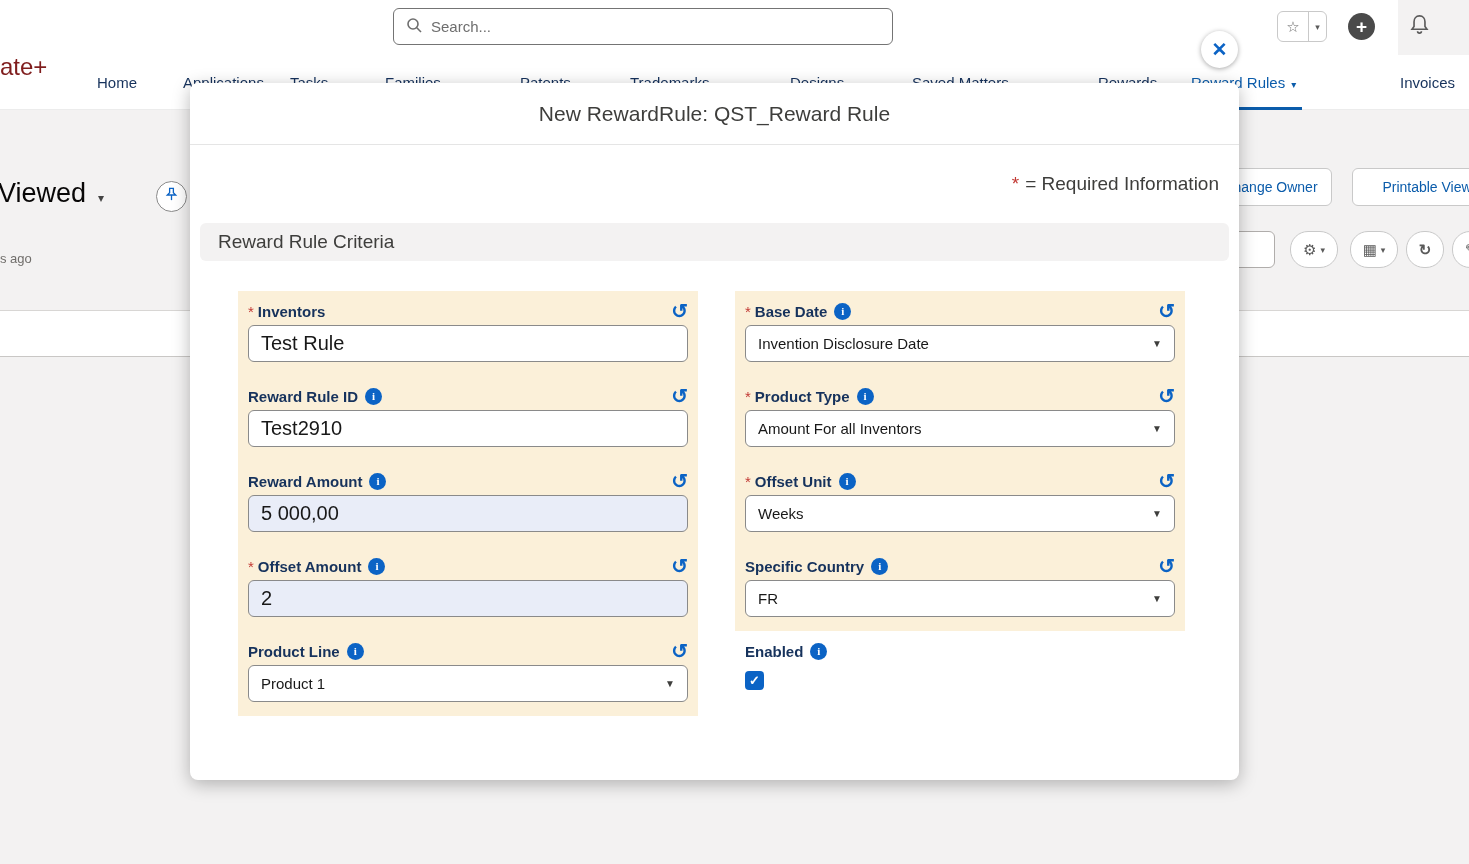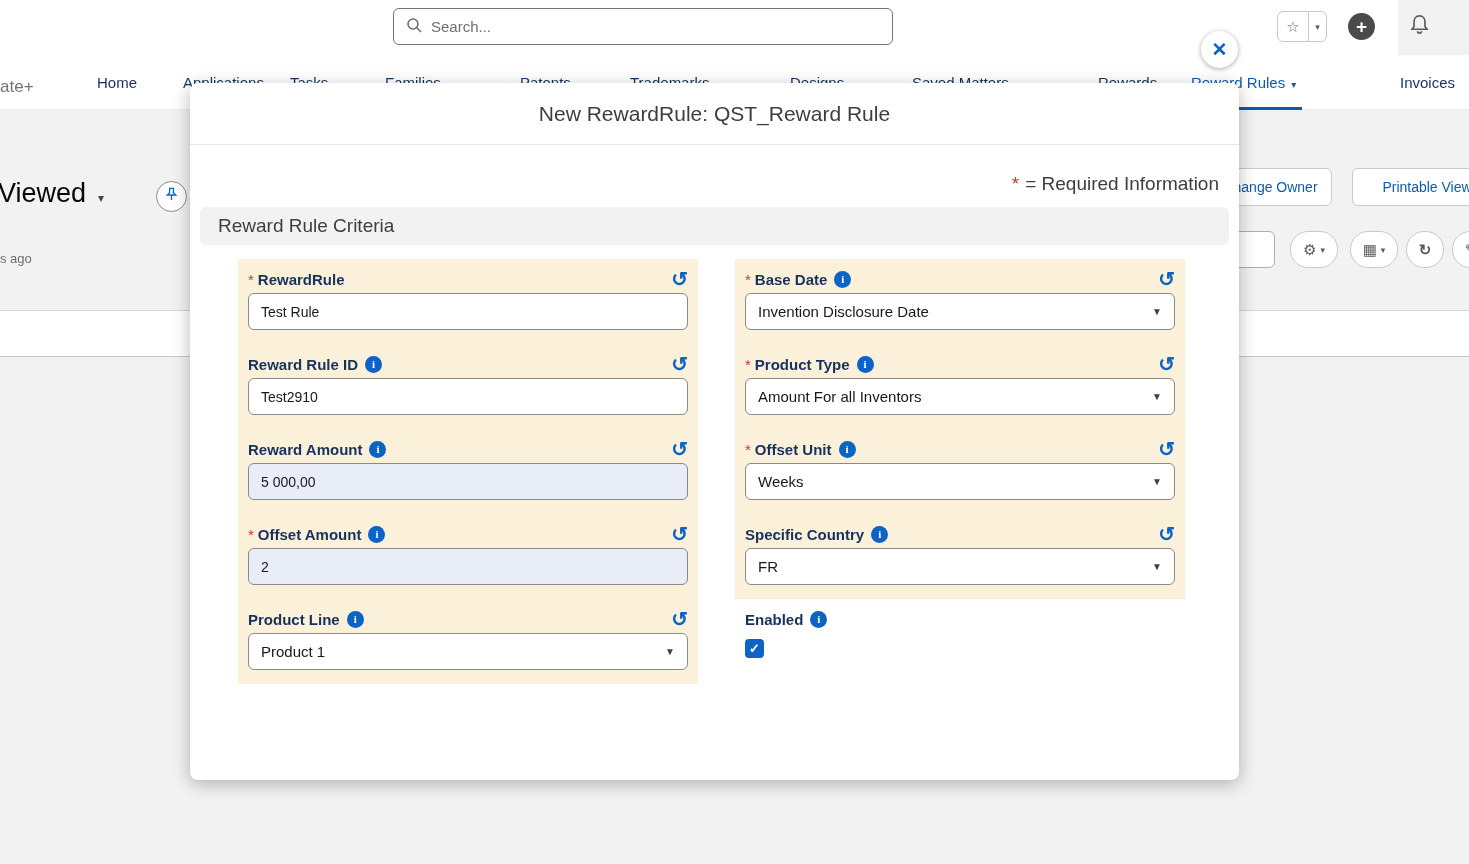--- a/index.html
+++ b/index.html
@@ -12,21 +12,21 @@
   .search-input{flex:1;border:none;outline:none;font-size:15px;color:#181818;font-family:inherit;background:transparent}
   .search-input::placeholder{color:#6e6e6e}
   .fav-group{position:absolute;left:1277px;top:11px;width:50px;height:31px;border:1px solid #c9c9c9;border-radius:6px;background:#fff;display:flex;align-items:center;overflow:hidden}
   .fav-star{flex:1;text-align:center;color:#6e6e6e;font-size:15px;line-height:29px}
   .fav-sep{width:1px;align-self:stretch;background:#c9c9c9}
   .fav-caret{width:17px;text-align:center;font-size:9px;color:#5a5a5a}
   .plus-btn{position:absolute;left:1348px;top:13px;width:27px;height:27px;border-radius:50%;background:#4a4a4a;color:#fff;display:flex;align-items:center;justify-content:center;font-size:19px;font-weight:700;line-height:1}
   .bell-btn{position:absolute;left:1406px;top:13px;width:27px;height:27px;display:flex;align-items:center;justify-content:center}
 
   .navbar{position:absolute;left:0;top:55px;width:1469px;height:55px;background:#fff;border-bottom:1px solid #ececec}
-  .app-name{position:absolute;left:0;top:77px;font-size:17px;color:#737373}
+  .app-name{position:absolute;left:0;top:53px;font-size:24px;color:#7f1d1d}
   .nav-item{position:absolute;top:74px;font-size:15px;color:#16325c;white-space:nowrap;cursor:pointer}
   .nav-item.active{color:#0b5cab;font-weight:400}
   .nav-item.active::after{content:"";position:absolute;left:-2px;right:-6px;top:33px;height:3px;background:#0b5cab}
   .nav-caret{font-size:10px;margin-left:6px;color:#0b5cab}
 
   .view-title-wrap{position:absolute;left:-2px;top:178px;display:flex;align-items:baseline;cursor:pointer}
   .view-title{font-size:27px;color:#080707}
   .view-caret{font-size:12px;color:#444;margin-left:12px}
   .pin-btn{position:absolute;left:156px;top:181px;width:31px;height:31px;border:1px solid #8a8a8a;border-radius:50%;background:#fff;display:flex;align-items:center;justify-content:center;cursor:pointer}
   .updated{position:absolute;left:0;top:251px;font-size:13px;color:#706e6b}
@@ -46,32 +46,32 @@
   .band{position:absolute;left:0;top:311px;width:1469px;height:45px;background:#fff}
   .hline1{position:absolute;left:0;top:310px;width:1469px;height:1px;background:#d8d6d4}
   .hline2{position:absolute;left:0;top:356px;width:1469px;height:1px;background:#c9c7c5}
 
   
   .modal{position:absolute;left:190px;top:83px;width:1049px;height:697px;background:#fff;border-radius:8px;box-shadow:0 4px 18px rgba(0,0,0,.28);z-index:10}
   .modal-header{height:62px;border-bottom:1px solid #e5e5e5;display:flex;align-items:center;justify-content:center}
   .modal-title{font-size:21px;font-weight:400;color:#3e3e3c}
   .req-note{text-align:right;padding:28px 20px 12px 0;font-size:19px;color:#3e3e3c}
   .req-star{color:#c23934;margin-right:6px}
-  .section-bar{margin:0 10px;height:38px;background:#f3f2f2;border-radius:6px;display:flex;align-items:center;padding-left:18px;font-size:19px;color:#3e3e3c}
+  .section-bar{margin:16px 10px;height:38px;background:#f3f2f2;border-radius:6px;display:flex;align-items:center;padding-left:18px;font-size:19px;color:#3e3e3c}
   .form{display:flex;justify-content:flex-start;padding:14px 54px 0 48px;gap:37px}
   .col{width:460px}
   .col.right{width:450px}
   .field{background:#fbf0d9;padding:6px 10px 14px}
   .field.plain{background:transparent}
   .label-row{display:flex;align-items:center;gap:7px;height:28px}
   .req{color:#c23934;font-size:15px;margin-right:-3px}
   .flabel{font-size:15px;font-weight:700;color:#16325c}
   .info{width:17px;height:17px;border-radius:50%;background:#0b63c5;color:#fff;font-size:11px;font-weight:700;display:flex;align-items:center;justify-content:center;font-family:"Liberation Serif",serif;cursor:pointer}
   .undo{margin-left:auto;color:#0b63c5;font-size:20px;font-weight:700;line-height:1;cursor:pointer}
-  .tinput{width:100%;height:37px;border:1px solid #8a8a8a;border-radius:6px;padding:0 12px;font-size:14px;color:#181818;background:#fff;outline:none;font-family:inherit}
+  .tinput{width:100%;height:37px;border:1px solid #8a8a8a;border-radius:6px;padding:0 12px;font-size:20px;color:#181818;background:#fff;outline:none;font-family:inherit}
   .tinput.hl{background:#e9edf8}
   .fselect{position:relative;width:100%;height:37px;border:1px solid #8a8a8a;border-radius:6px;background:#fff;display:flex;align-items:center;padding:0 30px 0 12px;font-size:15px;color:#181818;cursor:pointer}
   .fselect .caret{position:absolute;right:12px;font-size:10px;color:#3e3e3c}
   .checkbox{width:19px;height:19px;background:#0b63c5;border-radius:4px;color:#fff;font-size:13px;font-weight:700;display:flex;align-items:center;justify-content:center;margin-top:6px;cursor:pointer}
   .modal-footer{position:absolute;left:0;bottom:0;width:100%;height:69px;background:#fff;border-top:1px solid #e5e5e5;border-radius:0 0 8px 8px;display:flex;align-items:center;justify-content:flex-end;gap:10px;padding-right:60px}
   .btn{height:37px;border-radius:19px;border:1px solid #c9c9c9;background:#fff;color:#0b5cab;font-size:14px;padding:0 22px;font-family:inherit;cursor:pointer}
   .btn.primary{background:#0176d3;border-color:#0176d3;color:#fff;font-weight:700}
   .close-btn{position:absolute;left:1201px;top:31px;width:37px;height:37px;border-radius:50%;background:#fff;box-shadow:0 1px 5px rgba(0,0,0,.35);display:flex;align-items:center;justify-content:center;color:#0b63c5;font-size:19px;font-weight:700;z-index:20;cursor:pointer}
 </style>
 </head>
@@ -165,21 +165,21 @@
   <div class="req-note">
     <span class="req-star">*</span><span>= Required Information</span>
   </div>
   <div class="section-bar">
     <span>Reward Rule Criteria</span>
   </div>
   <div class="form">
     <div class="col" id="col-left">
         <div class="field"><div class="label-row">
             <span class="req">*</span>
-            <span class="flabel">RewardRule</span>
+            <span class="flabel">Inventors</span>
             <span class="undo">↺</span>
           </div><input class="tinput" value="Test Rule" style=""></div>
         <div class="field"><div class="label-row">
             <span class="flabel">Reward Rule ID</span>
             <span class="info">i</span>
             <span class="undo">↺</span>
           </div><input class="tinput" value="Test2910" style=""></div>
         <div class="field"><div class="label-row">
             <span class="flabel">Reward Amount</span>
             <span class="info">i</span>

